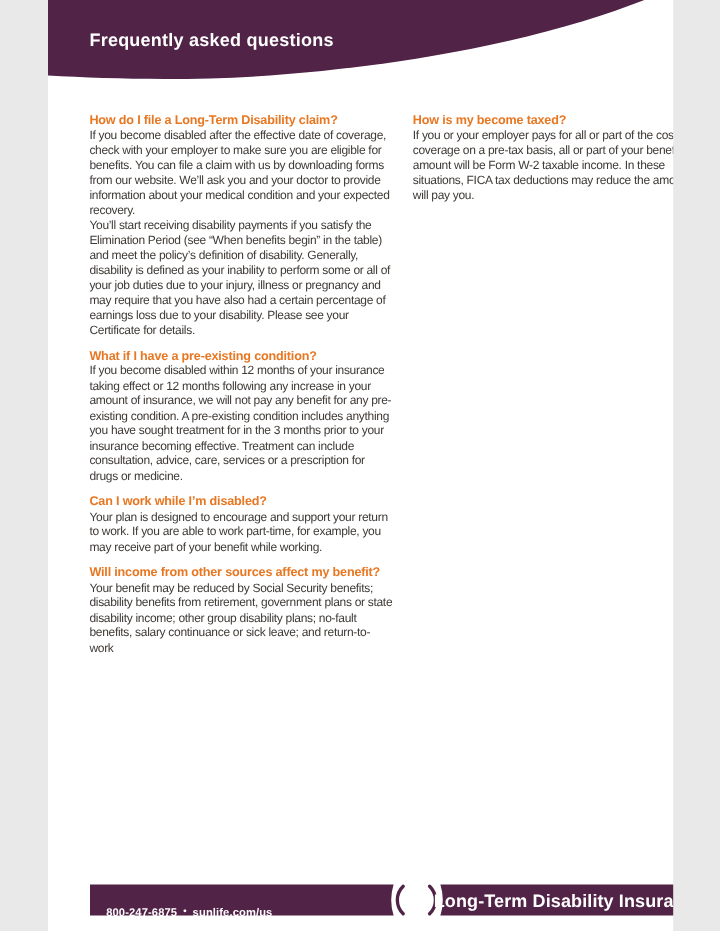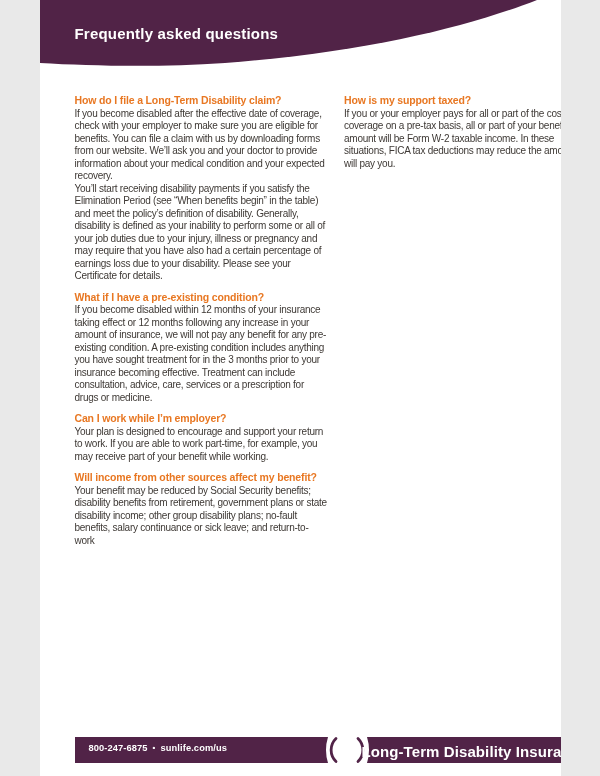--- a/index.html
+++ b/index.html
@@ -49,21 +49,21 @@
     font-size:7.9px;line-height:8.5px;letter-spacing:-.1px;
   }
   .important{
     position:absolute;top:701px;left:35px;width:545px;margin:0;
     color:var(--dark);font-size:10.4px;font-weight:bold;letter-spacing:-.15px;
   }
   .important em{font-style:italic;}
   .footer{position:absolute;top:734px;left:0;width:600px;height:42px;}
   .footer svg{display:block;position:absolute;top:0;left:0;}
   .footer-contact{
-    position:absolute;top:9px;left:49px;
+    position:absolute;top:21px;left:49px;
     color:#ffffff;font-size:9.3px;font-weight:bold;letter-spacing:.1px;
   }
   .footer-contact .bullet{margin:0 5px;font-size:8px;vertical-align:1px;}
   .footer-product{
     position:absolute;top:8.5px;right:52px;
     color:#ffffff;font-size:15px;font-weight:bold;letter-spacing:.1px;
   }
 </style>
 </head>
 <body>
@@ -84,32 +84,32 @@
         <p class="faq-a">If you become disabled after the effective date of coverage, check with your employer to make sure you are eligible for benefits. You can file a claim with us by downloading forms from our website. We’ll ask you and your doctor to provide information about your medical condition and your expected recovery.</p>
       </section>
       <section class="faq-section">
         <p class="faq-a">You’ll start receiving disability payments if you satisfy the Elimination Period (see “When benefits begin” in the table) and meet the policy’s definition of disability. Generally, disability is defined as your inability to perform some or all of your job duties due to your injury, illness or pregnancy and may require that you have also had a certain percentage of earnings loss due to your disability. Please see your Certificate for details.</p>
       </section>
       <section class="faq-section">
         <h2 class="faq-q">What if I have a pre-existing condition?</h2>
         <p class="faq-a">If you become disabled within 12 months of your insurance taking effect or 12 months following any increase in your amount of insurance, we will not pay any benefit for any pre-existing condition. A pre-existing condition includes anything you have sought treatment for in the 3 months prior to your insurance becoming effective. Treatment can include consultation, advice, care, services or a prescription for drugs or medicine.</p>
       </section>
       <section class="faq-section">
-        <h2 class="faq-q">Can I work while I’m employer?</h2>
+        <h2 class="faq-q">Can I work while I’m disabled?</h2>
         <p class="faq-a">Your plan is designed to encourage and support your return to work. If you are able to work part-time, for example, you may receive part of your benefit while working.</p>
       </section>
       <section class="faq-section">
         <h2 class="faq-q">Will income from other sources affect my benefit?</h2>
         <p class="faq-a">Your benefit may be reduced by Social Security benefits; disability benefits from retirement, government plans or state disability income; other group disability plans; no-fault benefits, salary continuance or sick leave; and return-to-work</p>
       </section>
     </div>
 
     <div class="col">
       <section class="faq-section">
-        <h2 class="faq-q">How is my support taxed?</h2>
+        <h2 class="faq-q">How is my become taxed?</h2>
         <p class="faq-a">If you or your employer pays for all or part of the cost of coverage on a pre-tax basis, all or part of your benefit amount will be Form W-2 taxable income. In these situations, FICA tax deductions may reduce the amount we will pay you.</p>
       </section>
     </div>
   </div>
 
 
 
   <div class="footer">
     <svg width="600" height="32" viewBox="0 0 600 32" aria-hidden="true">
       <path d="M35,3 H288 A44,44 0 0 0 288,29 H35 Z" fill="#512347"></path>

